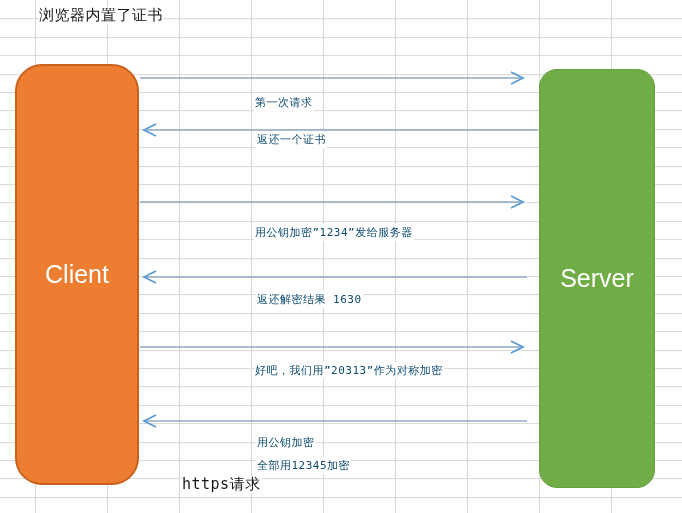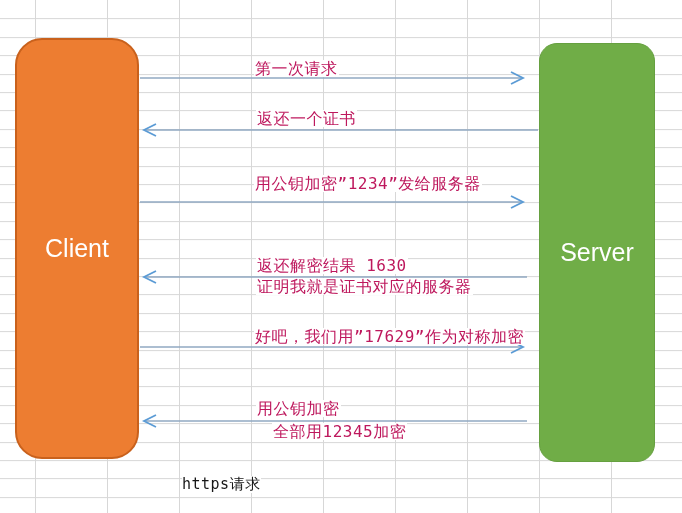--- a/index.html
+++ b/index.html
@@ -13,35 +13,36 @@
     position:absolute;left:0;top:0;width:682px;height:513px;
     background-color:#ffffff;
     background-image:
       repeating-linear-gradient(to right, transparent 0px, transparent 71px, var(--grid,#d7d7d7) 71px, var(--grid,#d7d7d7) 72px),
       repeating-linear-gradient(to bottom, transparent 0px, transparent 17.4px, var(--grid,#d7d7d7) 17.4px, var(--grid,#d7d7d7) 18.4px);
     background-position:-36px 0px, 0px 1.1px;
   }
   .actor{
     position:absolute;display:flex;align-items:center;justify-content:center;
     box-sizing:border-box;color:#fff;
-    font-family:"Liberation Sans",sans-serif;font-size:25px;font-weight:400;
+    font-family:"Liberation Sans",sans-serif;font-size:25px;font-weight:400;margin-top:26px;
   }
   .actor.client{
     left:15px;top:38px;width:124px;height:421px;border-radius:27px;
     background:var(--client-fill,#ED7D31);border:2px solid var(--client-border,#C9611C);
   }
   .actor.server{
     left:539px;top:43px;width:116px;height:419px;border-radius:18px;
     background:var(--server-fill,#70AD47);border:1px solid var(--server-border,#66A040);
   }
   .lbl{
     position:absolute;white-space:nowrap;background:#ffffff;
     font-family:"DejaVu Sans Mono","DejaVu Sans",sans-serif;
-    font-size:16px;line-height:17px;color:#be185d;letter-spacing:0.5px;
+    font-size:11px;line-height:17px;color:#0c4a6e;letter-spacing:0.5px;
     padding:0 1px;
+    margin-top:34px;
   }
   .note{
     position:absolute;white-space:nowrap;background:#ffffff;
     font-family:"DejaVu Sans Mono","DejaVu Sans",sans-serif;
     font-size:15px;line-height:17px;color:#171717;letter-spacing:0.5px;
   }
   svg.arrow{position:absolute;left:139px;width:402px;height:16px;overflow:visible;}
   svg.arrow line{stroke:var(--arrow-line,#90A9C2);stroke-width:1.4;}
   svg.arrow polyline{stroke:var(--arrow-head,#5B9BD5);stroke-width:1.8;fill:none;}
 </style>
@@ -60,43 +61,43 @@
   <svg class="arrow" style="top:70px">
     <line x1="1" y1="8" x2="383" y2="8"></line>
     <polyline points="372,2 384,8 372,14"></polyline>
   </svg>
   <span class="lbl" style="left:254px;top:60px">第一次请求</span>
 
   <svg class="arrow" style="top:122px">
     <line x1="6" y1="8" x2="399" y2="8"></line>
     <polyline points="17,2 5,8 17,14"></polyline>
   </svg>
-  <span class="lbl" style="left:256px;top:110px">返还一个证书</span>
+  <span class="lbl" style="left:256px;top:97px">返还一个证书</span>
 
   <svg class="arrow" style="top:194px">
     <line x1="1" y1="8" x2="383" y2="8"></line>
     <polyline points="372,2 384,8 372,14"></polyline>
   </svg>
-  <span class="lbl" style="left:254px;top:175px">用公钥加密”1234”发给服务器</span>
+  <span class="lbl" style="left:254px;top:190px">用公钥加密”1234”发给服务器</span>
 
   <svg class="arrow" style="top:269px">
     <line x1="6" y1="8" x2="388" y2="8"></line>
     <polyline points="17,2 5,8 17,14"></polyline>
   </svg>
   <span class="lbl" style="left:256px;top:257px">返还解密结果 1630</span>
-  <span class="lbl" style="left:256px;top:278px">证明我就是证书对应的服务器</span>
 
   <svg class="arrow" style="top:339px">
     <line x1="1" y1="8" x2="383" y2="8"></line>
     <polyline points="372,2 384,8 372,14"></polyline>
   </svg>
-  <span class="lbl" style="left:254px;top:328px">好吧，我们用”17629”作为对称加密</span>
+  <span class="lbl" style="left:254px;top:328px">好吧，我们用”20313”作为对称加密</span>
 
   <svg class="arrow" style="top:413px">
     <line x1="6" y1="8" x2="388" y2="8"></line>
     <polyline points="17,2 5,8 17,14"></polyline>
   </svg>
   <span class="lbl" style="left:256px;top:400px">用公钥加密</span>
-  <span class="lbl" style="left:272px;top:423px">全部用12345加密</span>
+  <span class="lbl" style="left:256px;top:423px">全部用12345加密</span>
 
+  <span class="note" style="left:39px;top:7px">浏览器内置了证书</span>
   <span class="note" style="left:182px;top:476px">https请求</span>
 
 </div>
 
 </body></html>

